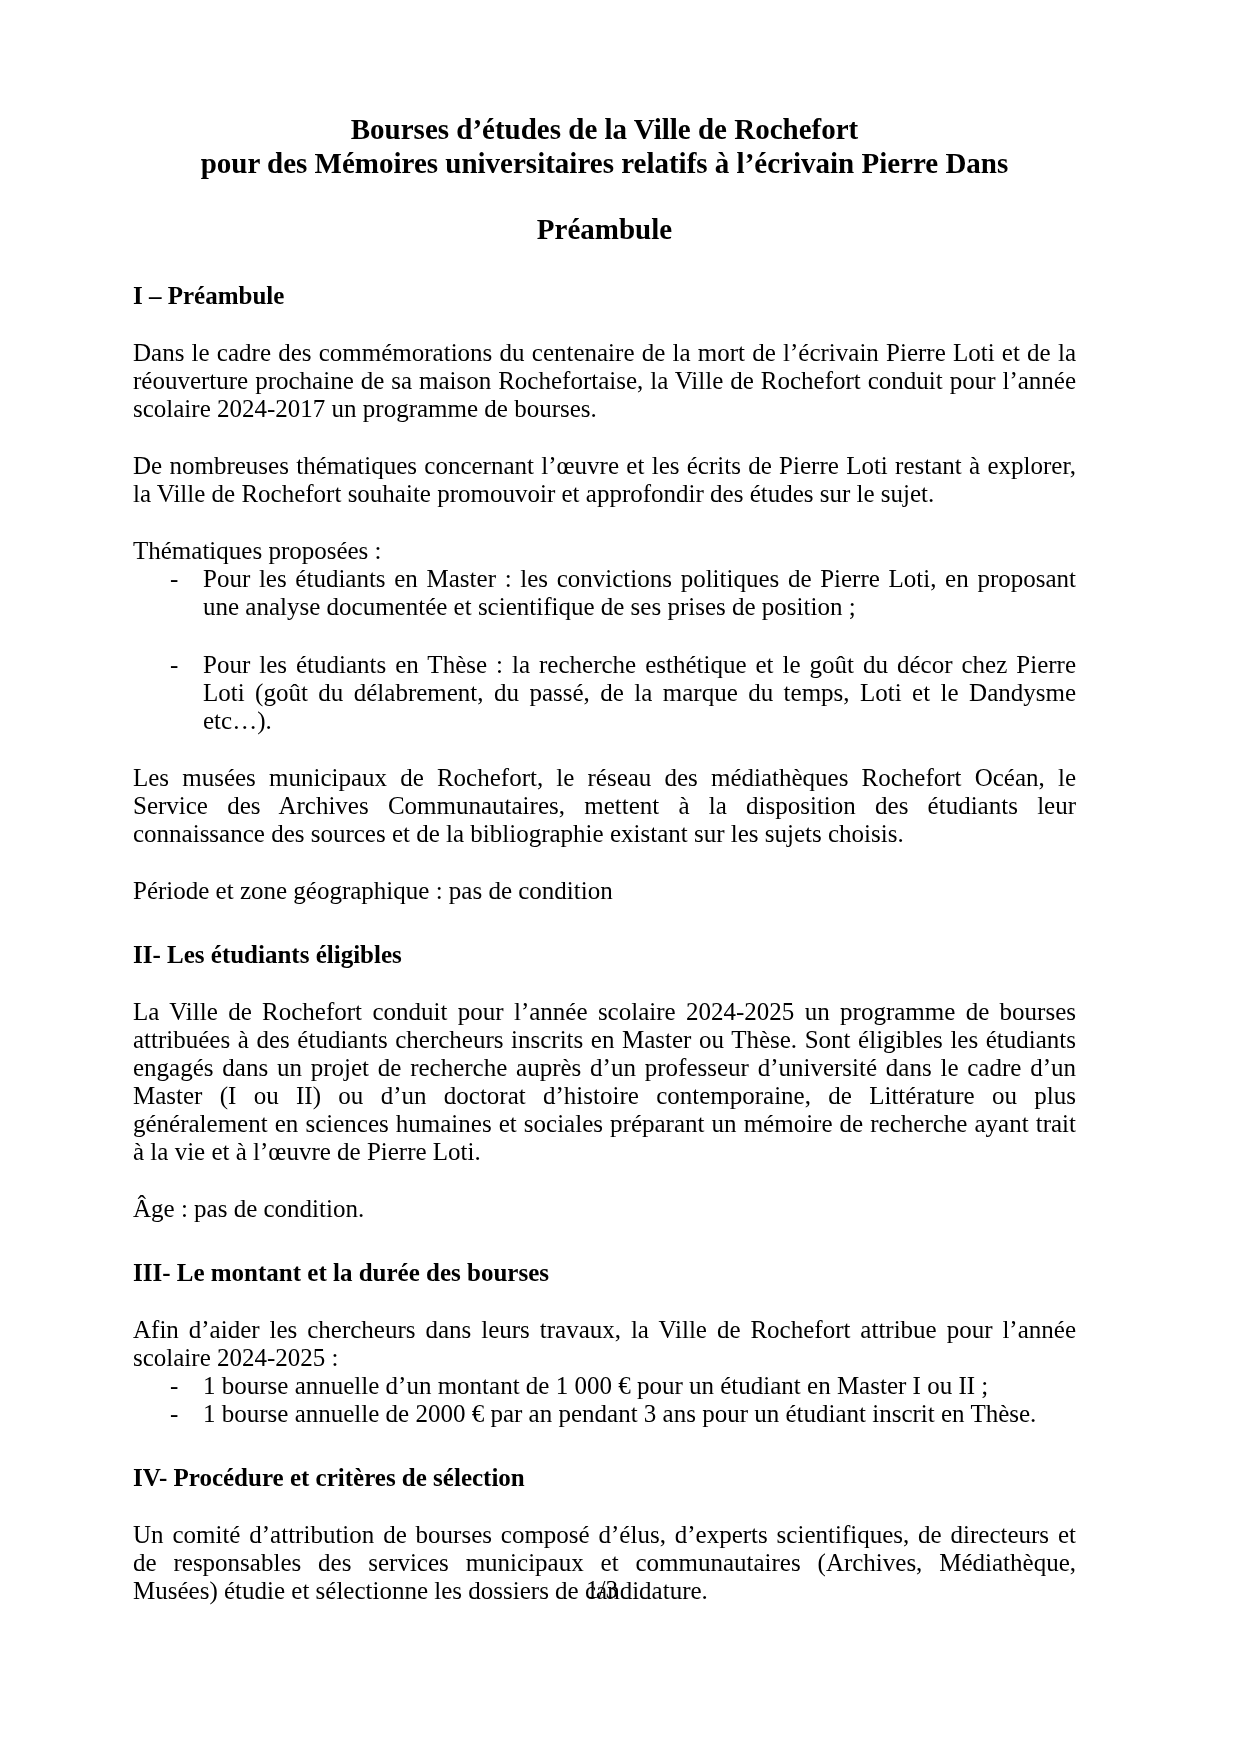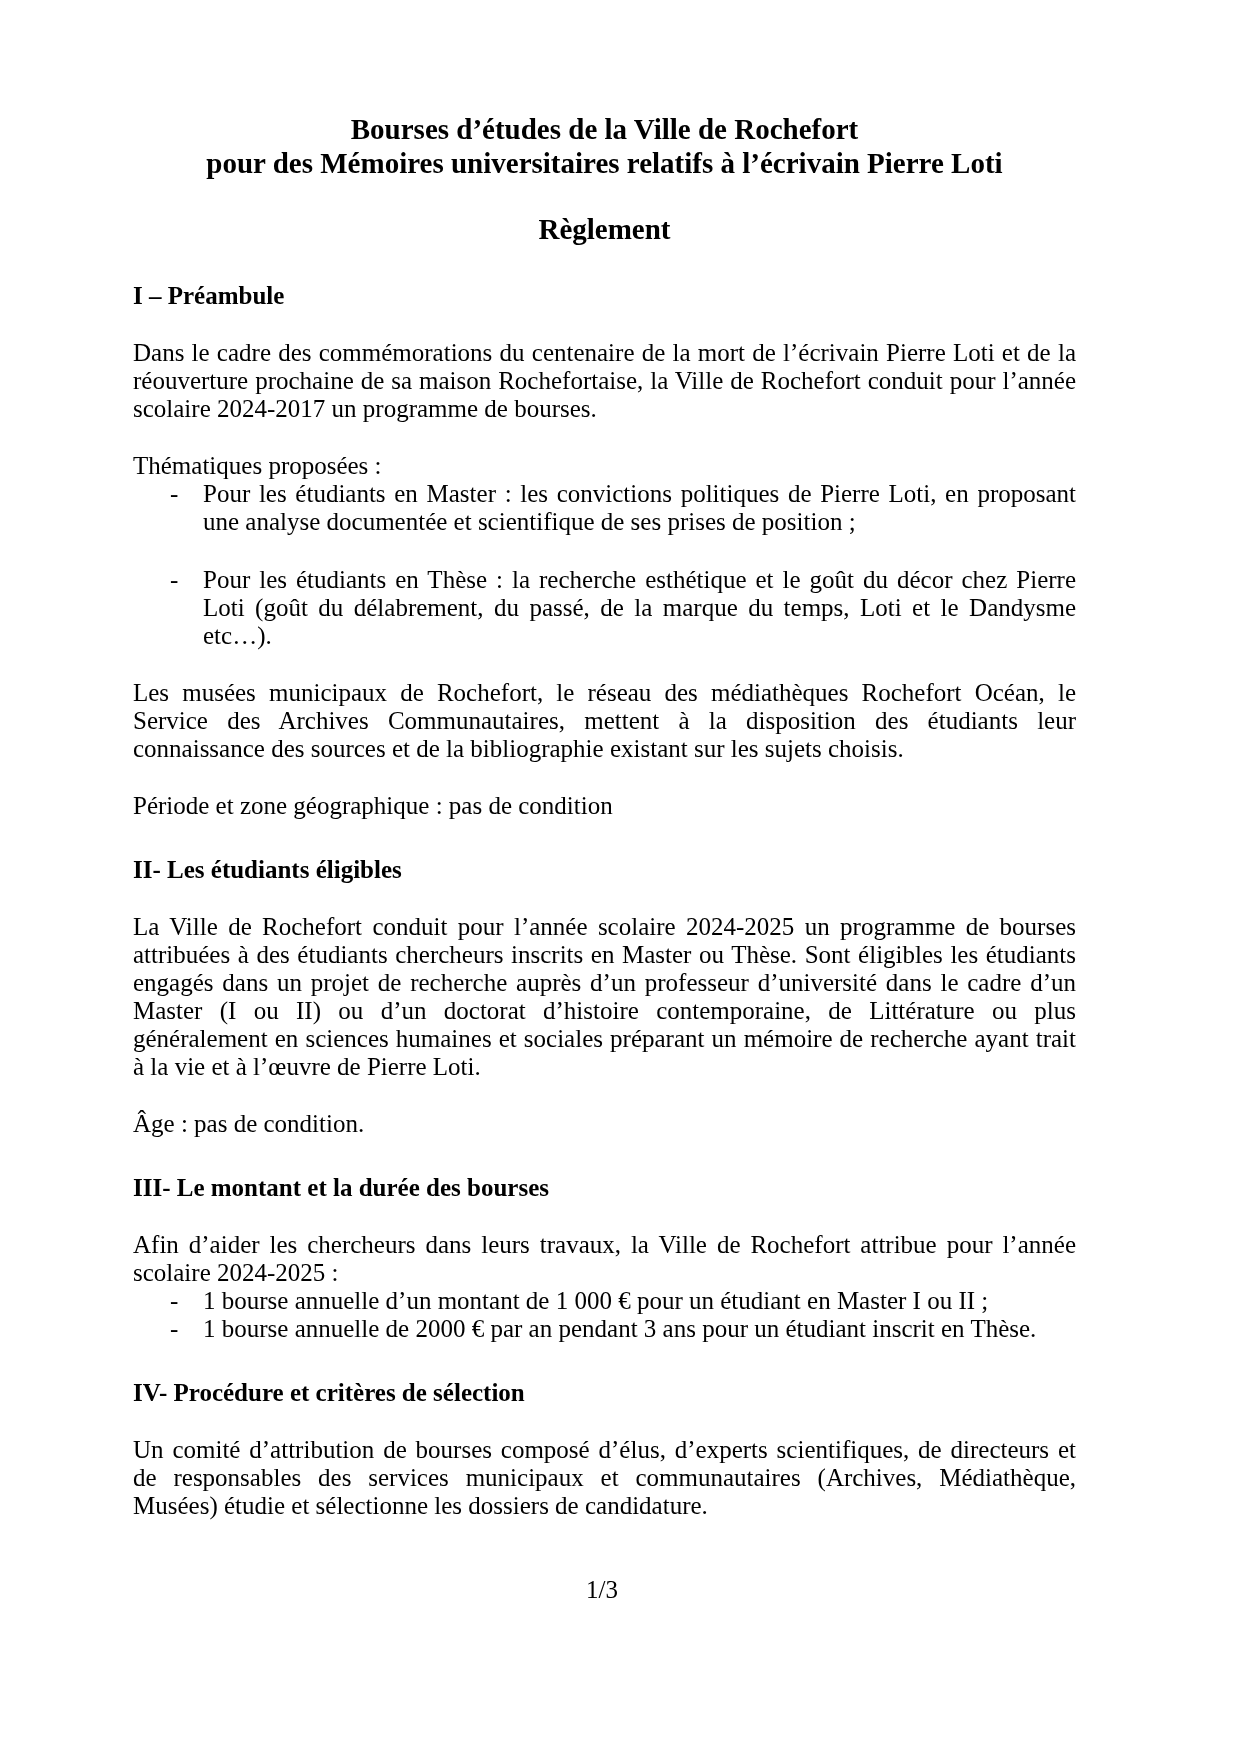--- a/index.html
+++ b/index.html
@@ -59,28 +59,29 @@
     font-size: 25px;
     line-height: 28px;
   }
 </style>
 </head>
 <body>
 
 <div class="page">
 
   <div class="title-line">Bourses d’études de la Ville de Rochefort</div>
-  <div class="title-line">pour des Mémoires universitaires relatifs à l’écrivain Pierre Loti</div>
+  <div class="title-line">pour des Mémoires universitaires relatifs à l’écrivain Pierre Dans</div>
 
-  <div class="subtitle">Règlement</div>
+  <div class="subtitle">Préambule</div>
 
   <div class="heading">I – Préambule</div>
 
   <div class="para">Dans le cadre des commémorations du centenaire de la mort de l’écrivain Pierre Loti et de la réouverture prochaine de sa maison Rochefortaise, la Ville de Rochefort conduit pour l’année scolaire 2024-2017 un programme de bourses.</div>
 
+  <div class="para">De nombreuses thématiques concernant l’œuvre et les écrits de Pierre Loti restant à explorer, la Ville de Rochefort souhaite promouvoir et approfondir des études sur le sujet.</div>
 
   <div class="para single">Thématiques proposées :</div>
 
   <div class="blist spaced">
     <div class="li">
       <span class="dash">-</span>
       <span>Pour les étudiants en Master : les convictions politiques de Pierre Loti, en proposant une analyse documentée et scientifique de ses prises de position ;</span>
     </div>
     <div class="li">
       <span class="dash">-</span>

